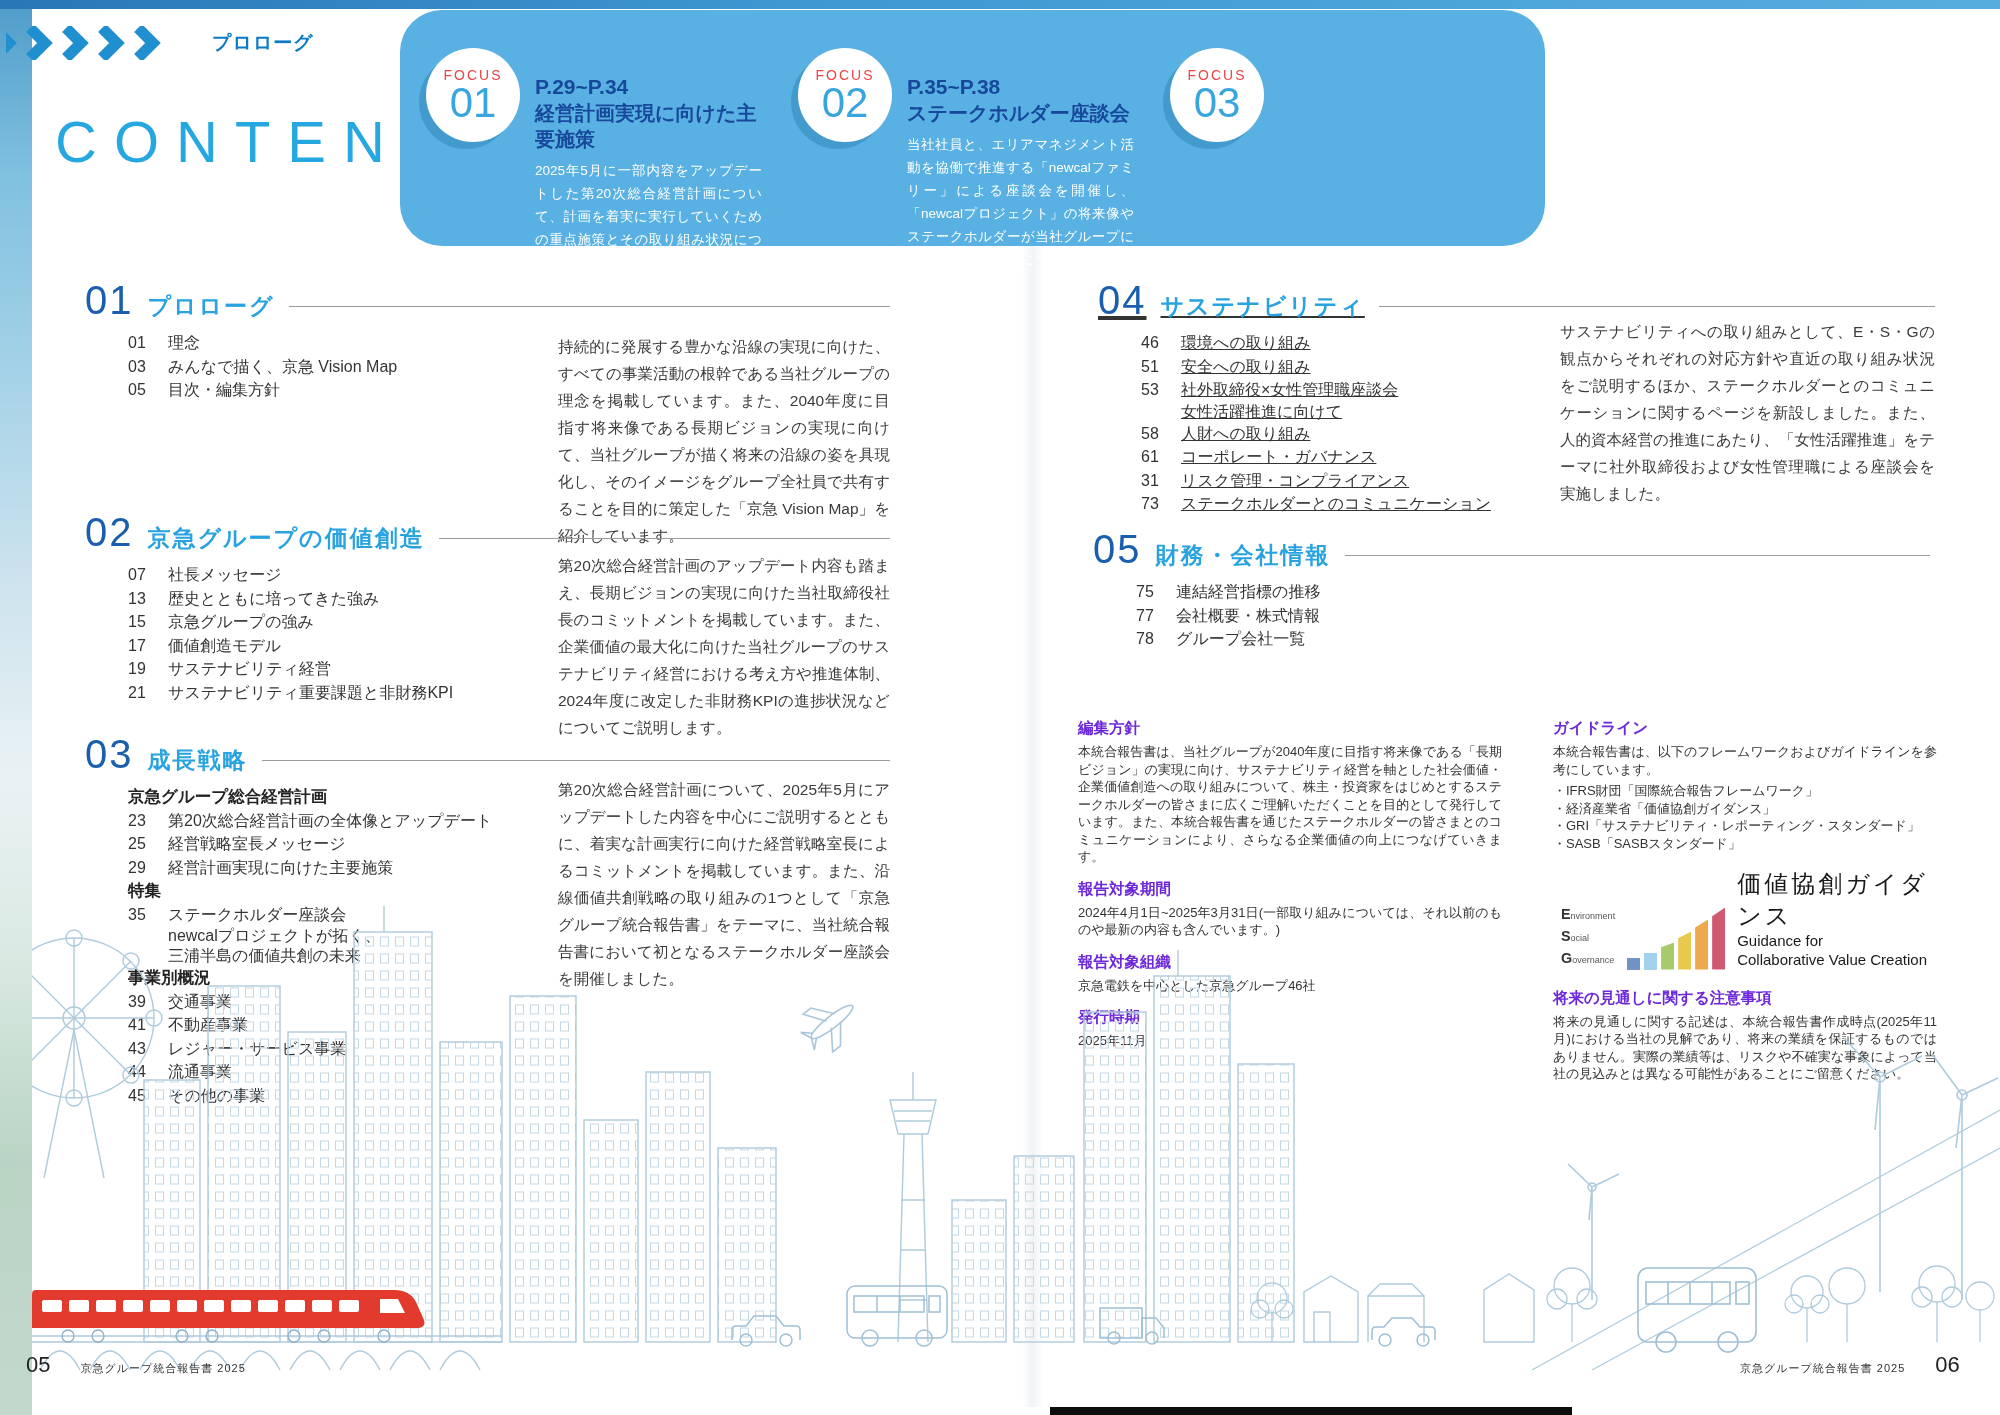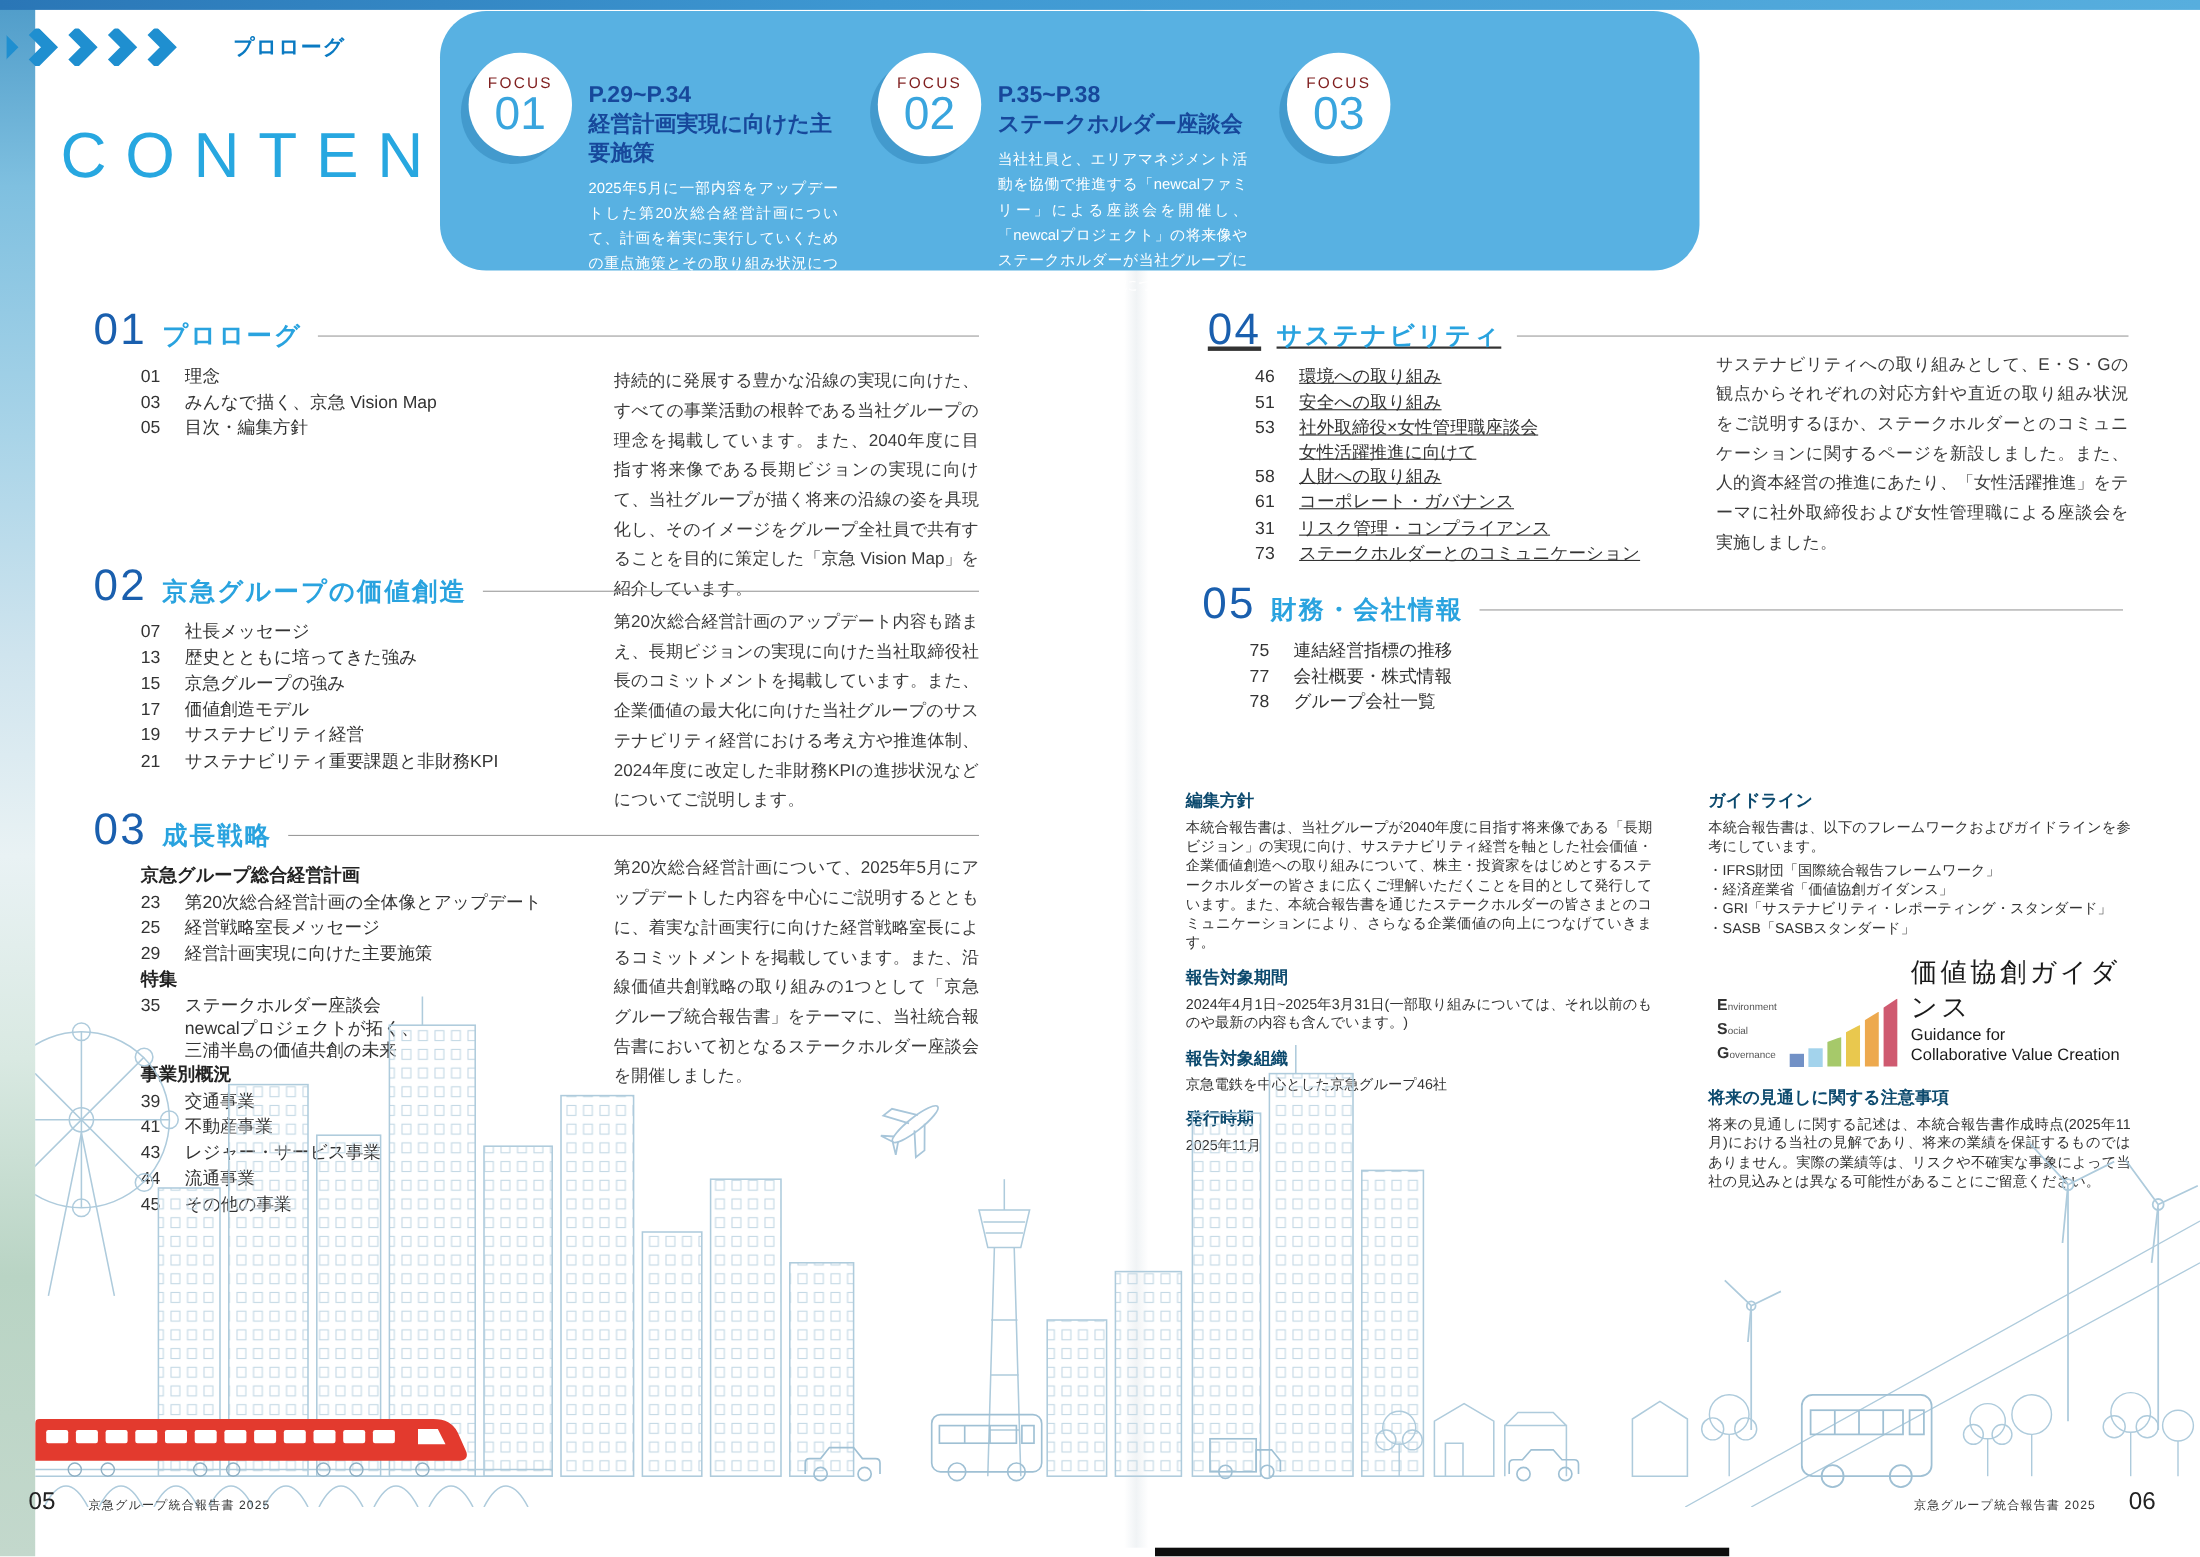--- a/index.html
+++ b/index.html
@@ -21,42 +21,42 @@
   #crumb .lbl{font-size:19px;font-weight:bold;color:#0a7ac2;letter-spacing:1px;}
   #contents-title{left:55px;top:108px;font-size:58px;letter-spacing:17px;color:#27a7e0;font-weight:400;}
 
   
   #banner{left:400px;top:10px;width:1145px;height:236px;background:#58b1e2;border-radius:42px;
           display:flex;padding:0;box-sizing:border-box;}
   .focus{width:372px;display:flex;gap:15px;padding:26px 10px 0 26px;box-sizing:border-box;}
   .fcircle{flex:none;width:94px;height:94px;border-radius:50%;background:#fff;margin-top:12px;
            display:flex;flex-direction:column;align-items:center;justify-content:center;
            box-shadow:-7px 7px 0 rgba(33,118,170,.38);}
-  .fcircle .badge{font-size:14px;letter-spacing:2px;color:#7f1d1d;}
+  .fcircle .badge{font-size:14px;letter-spacing:2px;color:#ef4444;}
   .fcircle .num{font-size:42px;line-height:.95;color:#39a5de;font-weight:300;}
   .ftext{width:248px;margin-top:37px;}
   .fpages{font-size:21px;font-weight:bold;color:#17489b;line-height:1.3;}
   .ftitle{font-size:20px;font-weight:bold;color:#17489b;line-height:1.3;}
   .fbody{margin-top:8px;font-size:13.5px;line-height:1.7;color:#ffffff;text-align:justify;}
 
   
   .section{position:absolute;}
   .sec-head{display:flex;align-items:baseline;gap:14px;}
   .sec-num{font-size:40px;color:#1a5fae;letter-spacing:2px;font-weight:400;}
   .sec-title{font-size:23px;font-weight:bold;color:#29a3df;letter-spacing:2px;white-space:nowrap;}
   .sec-rule{flex:1;border-top:1px solid #9b9b9b;transform:translateY(-7px);}
   .toc{margin:8px 0 0 43px;}
   .toc .row{font-size:16px;line-height:23.5px;white-space:nowrap;color:#333;}
   .toc .e-num{display:inline-block;width:40px;}
   .toc .sub{margin-left:40px;line-height:20px;font-size:16px;color:#333;}
   .toc .ghead{font-weight:bold;color:#222;font-size:16.5px;line-height:23.5px;}
   .desc{position:absolute;margin:0;font-size:15.5px;line-height:27px;color:#3a3a3a;text-align:justify;}
 
   
-  .info h4{margin:0 0 4px 0;font-size:15.5px;color:#0c4a6e;}
+  .info h4{margin:0 0 4px 0;font-size:15.5px;color:#6d28d9;}
   .info p{margin:0 0 13px 0;font-size:13px;line-height:17.5px;color:#333;text-align:justify;}
   .info .bullet{margin:0;font-size:13px;line-height:17.5px;}
   #guide-logo{display:flex;align-items:flex-end;gap:12px;margin:16px 0 18px 8px;}
   .esg-col{font-size:9px;line-height:1.55;color:#555;width:62px;}
   .esg-col div::first-letter{font-size:1.6em;font-weight:bold;color:#333;}
   .bars{display:flex;align-items:flex-end;gap:4px;height:62px;}
   .bars i{display:block;width:13px;}
   .bars i:nth-child(1){height:12px;background:#7291c6;}
   .bars i:nth-child(2){height:17px;background:#a3d3ec;}
   .bars i:nth-child(3){height:27px;background:#a6c96a;clip-path:polygon(0 18%,100% 0,100% 100%,0 100%);}

